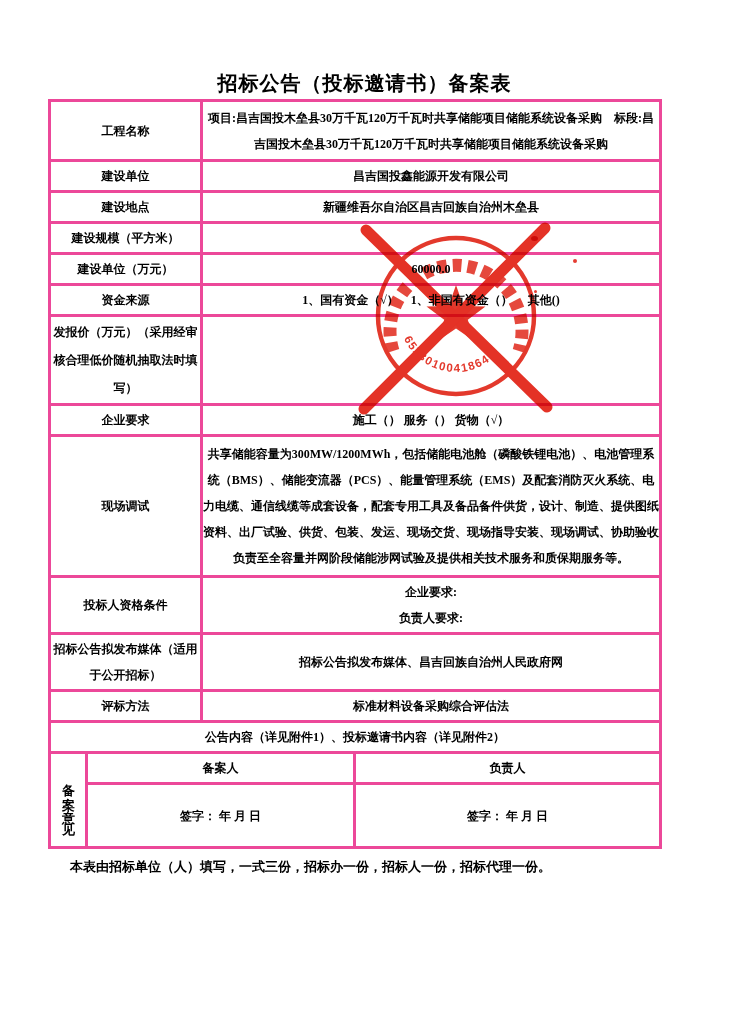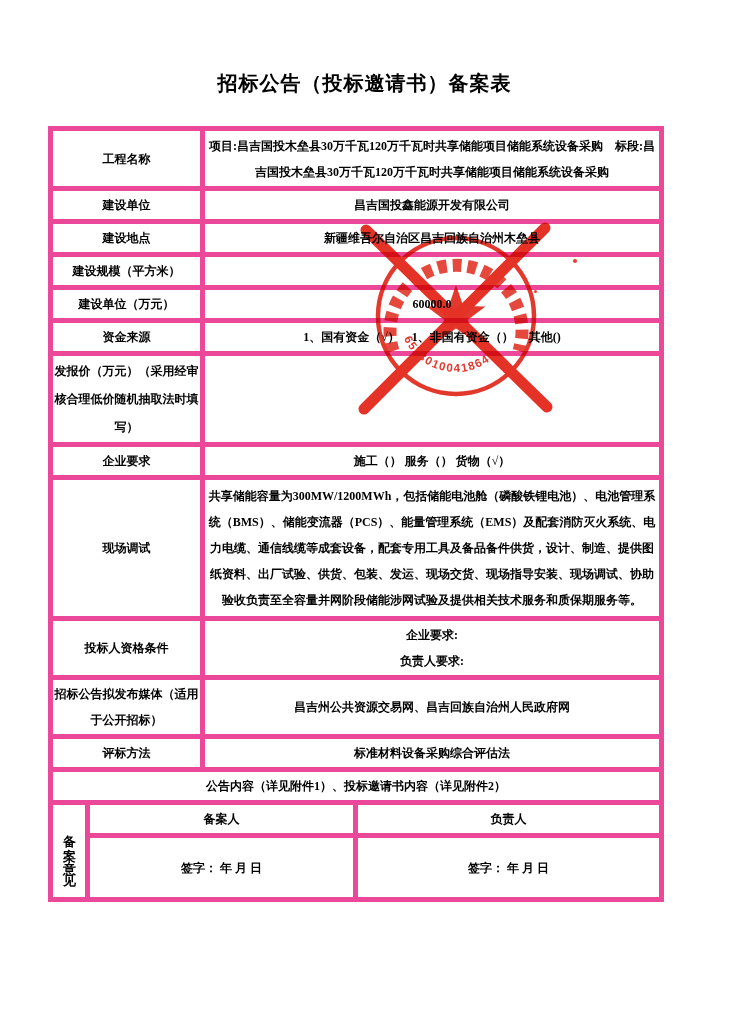--- a/index.html
+++ b/index.html
@@ -5,32 +5,32 @@
   :root{ --seal-red:#e02315; --cross-red:#e11b0e; --ink:#000; }
   html,body{margin:0;padding:0;}
   body{
     width:729px;height:1036px;background:#ffffff;
     font-family:"Liberation Serif","DejaVu Serif",serif;
     color:var(--ink);
     position:relative;overflow:hidden;
   }
   .page{position:relative;width:729px;height:1036px;}
   h1.doc-title{
-    margin:0;padding-top:70px;padding-bottom:29px;
+    margin:0;padding-top:70px;padding-bottom:2px;
     text-align:center;
     font-family:"Liberation Sans","DejaVu Sans",sans-serif;
     font-weight:bold;font-size:20px;letter-spacing:1px;
   }
   table.filing{
     margin-left:48px;width:611px;
     border-collapse:collapse;table-layout:fixed;
     border:2px solid #000;
   }
   table.filing td{
-    border:5px solid #ec4899;
+    border:3px solid #ec4899;
     font-weight:bold;font-size:12px;line-height:26px;
     text-align:center;vertical-align:middle;
     padding:1px 0;overflow:hidden;
   }
   td.lbl{padding:1px 3px;font-size:11.5px;}
   td.val-sm{font-size:11.5px;line-height:27px;}
   td.scope{
     text-align:justify;text-align-last:center;
     line-height:28px;font-size:12px;padding:2px 9px;
   }
@@ -106,21 +106,21 @@
         <td class="lbl" colspan="2">现场调试</td>
         <td class="scope" colspan="2">共享储能容量为300MW/1200MWh，包括储能电池舱（磷酸铁锂电池）、电池管理系统（BMS）、储能变流器（PCS）、能量管理系统（EMS）及配套消防灭火系统、电力电缆、通信线缆等成套设备，配套专用工具及备品备件供货，设计、制造、提供图纸资料、出厂试验、供货、包装、发运、现场交货、现场指导安装、现场调试、协助验收负责至全容量并网阶段储能涉网试验及提供相关技术服务和质保期服务等。</td>
       </tr>
       <tr style="height:55px">
         <td class="lbl" colspan="2">投标人资格条件</td>
         <td class="prewrap" colspan="2">企业要求:
 负责人要求:</td>
       </tr>
       <tr style="height:55px">
         <td class="lbl" colspan="2" style="line-height:26px">招标公告拟发布媒体（适用于公开招标）</td>
-        <td colspan="2">昌吉州公共资源交易网、昌吉回族自治州人民政府网</td>
+        <td colspan="2">招标公告拟发布媒体、昌吉回族自治州人民政府网</td>
       </tr>
       <tr style="height:27px">
         <td class="lbl" colspan="2">评标方法</td>
         <td colspan="2">标准材料设备采购综合评估法</td>
       </tr>
       <tr style="height:27px">
         <td class="fullrow" colspan="4">公告内容（详见附件1）、投标邀请书内容（详见附件2）</td>
       </tr>
       <tr style="height:28px">
         <td rowspan="2">
@@ -129,20 +129,21 @@
         <td class="rec-head" colspan="2">备案人</td>
         <td class="rec-head">负责人</td>
       </tr>
       <tr style="height:64px">
         <td colspan="2">签字：  年 月 日</td>
         <td>签字：  年 月 日</td>
       </tr>
     </tbody>
   </table>
 
+  <p class="footer-note">本表由招标单位（人）填写，一式三份，招标办一份，招标人一份，招标代理一份。</p>
 
   <div class="stamp">
     <svg width="230" height="230" viewBox="0 0 230 230">
 
       <circle cx="115" cy="115" r="78" fill="none" stroke="var(--seal-red)" stroke-width="4.5"></circle>
 
       <path d="M 52,150 A 66,66 0 1 1 178,150" fill="none" stroke="var(--seal-red)" stroke-width="13" stroke-dasharray="9 6" opacity="0.92"></path>
 
       <polygon fill="var(--seal-red)" points="115,84 122.3,105.0 144.5,105.4 126.8,118.8 133.2,140.1 115,127.4 96.8,140.1 103.2,118.8 85.5,105.4 107.7,105.0"></polygon>
 

